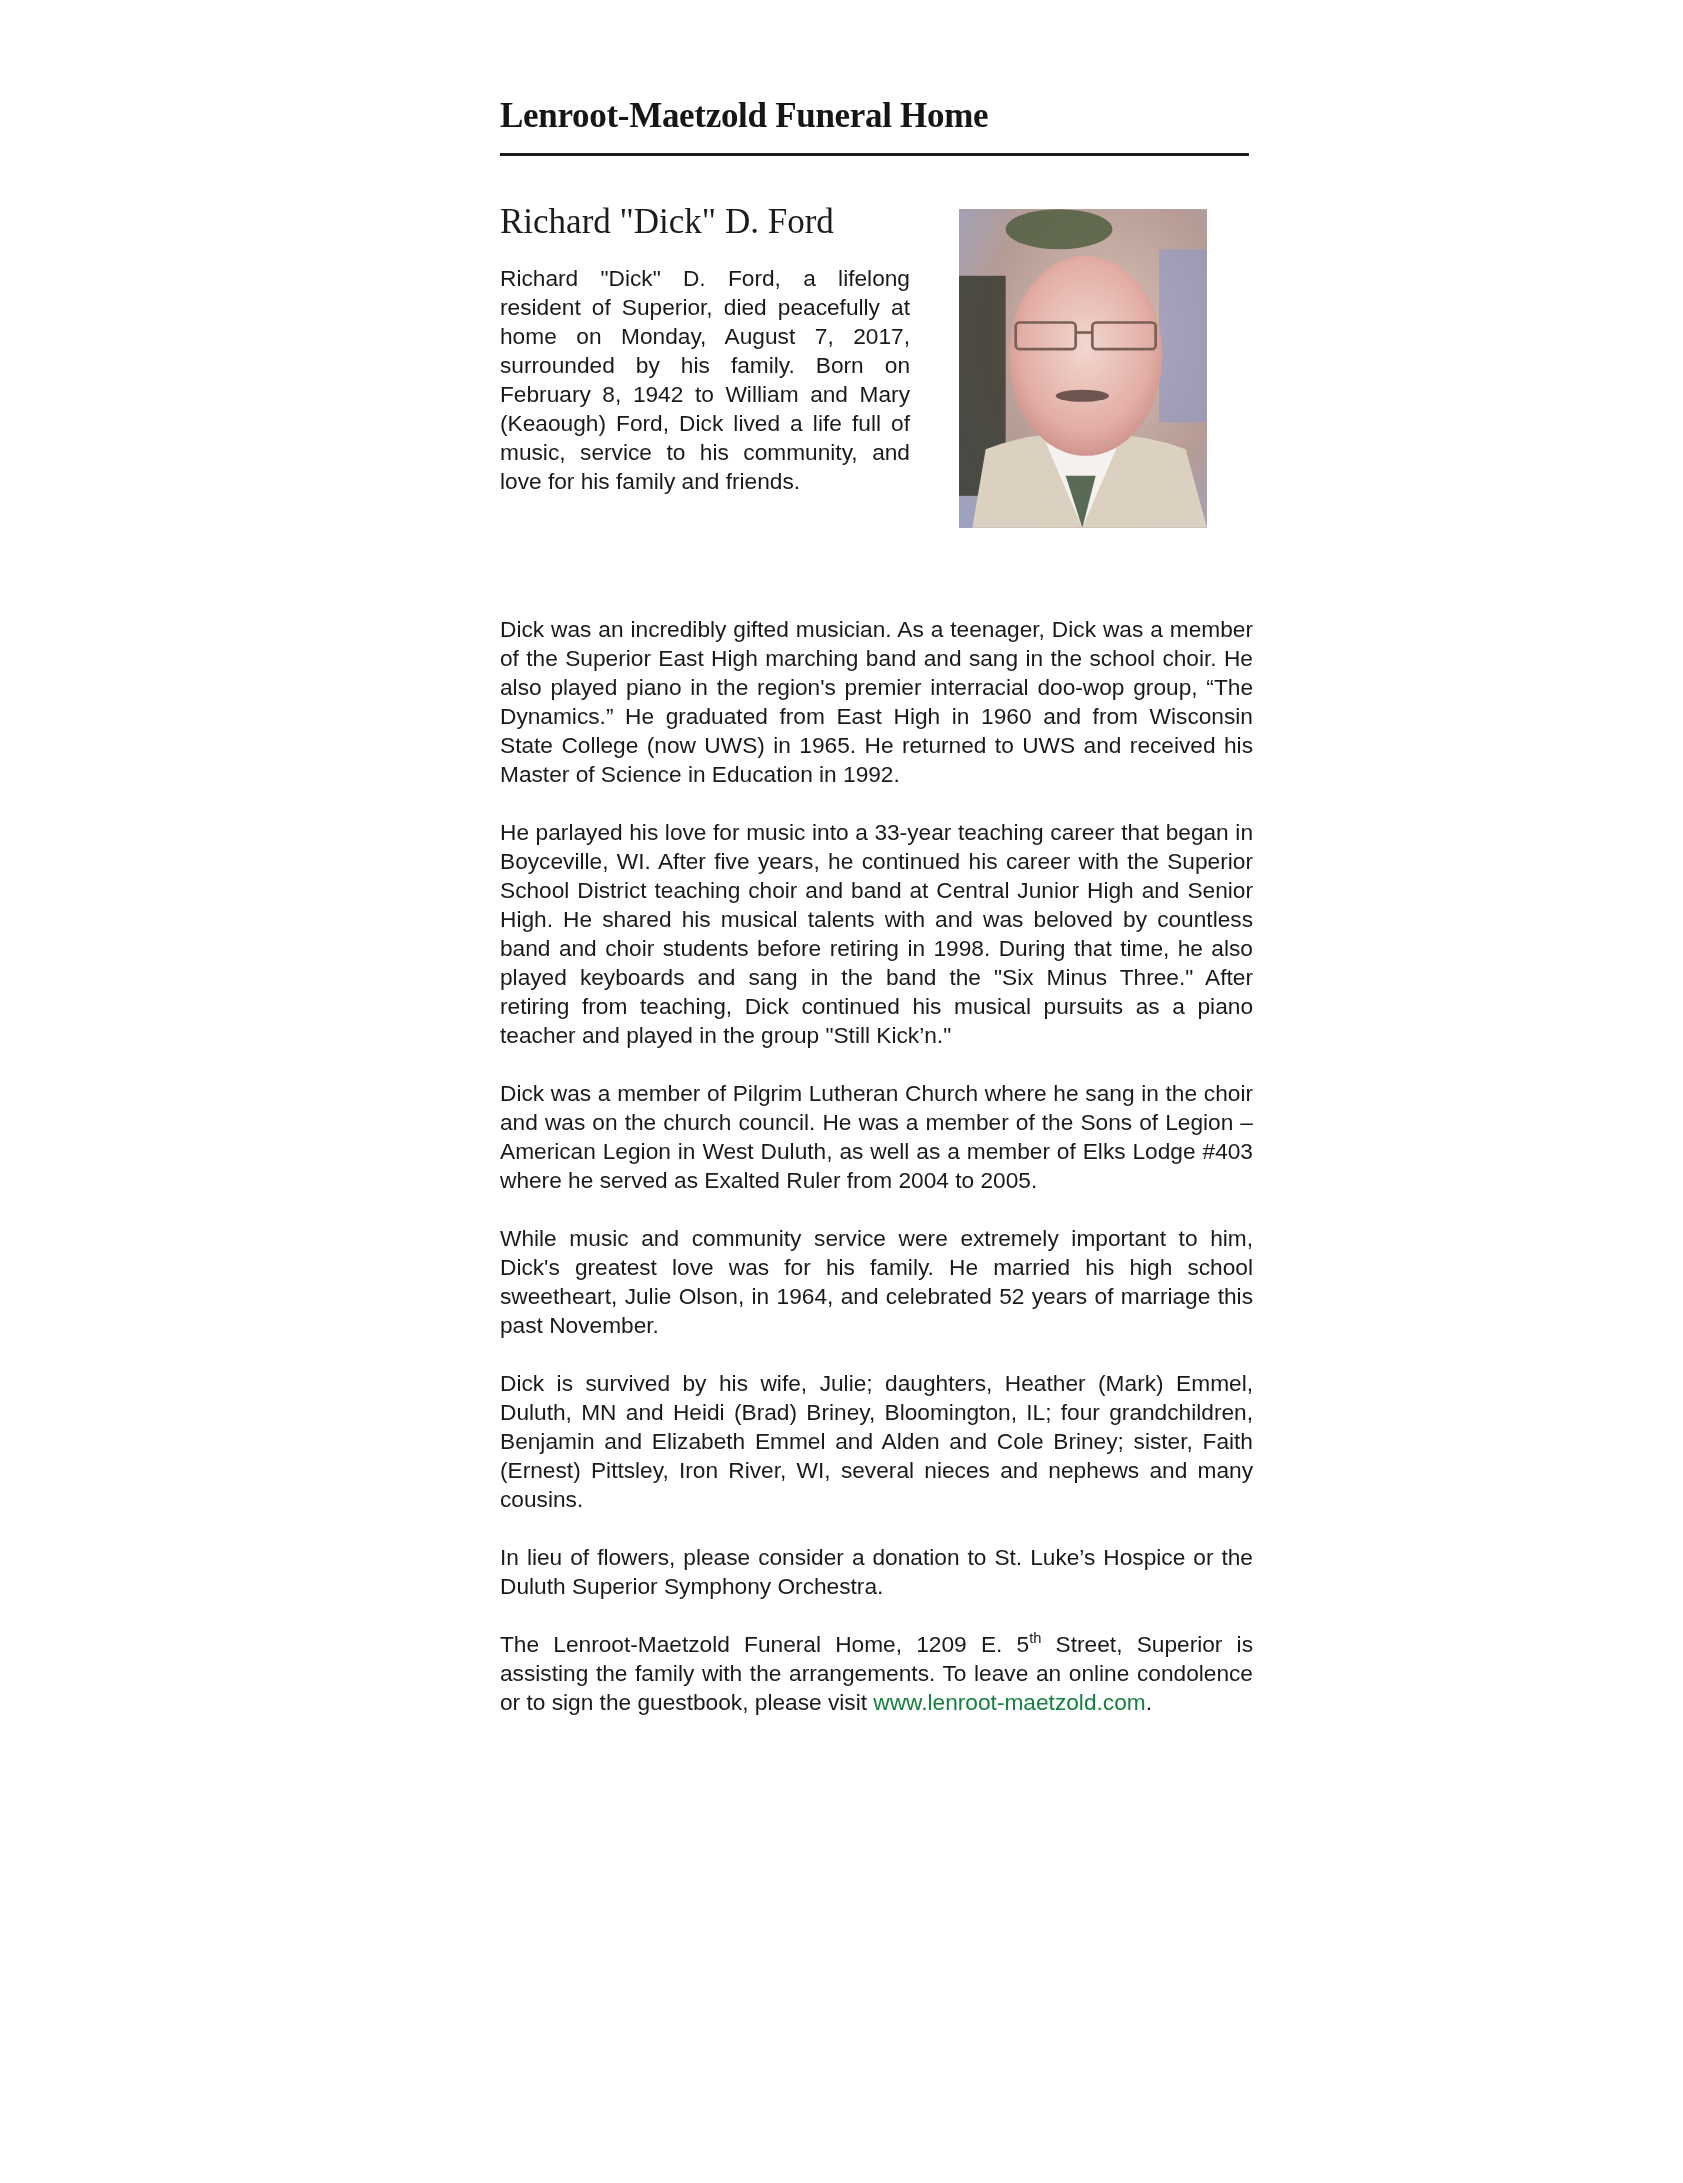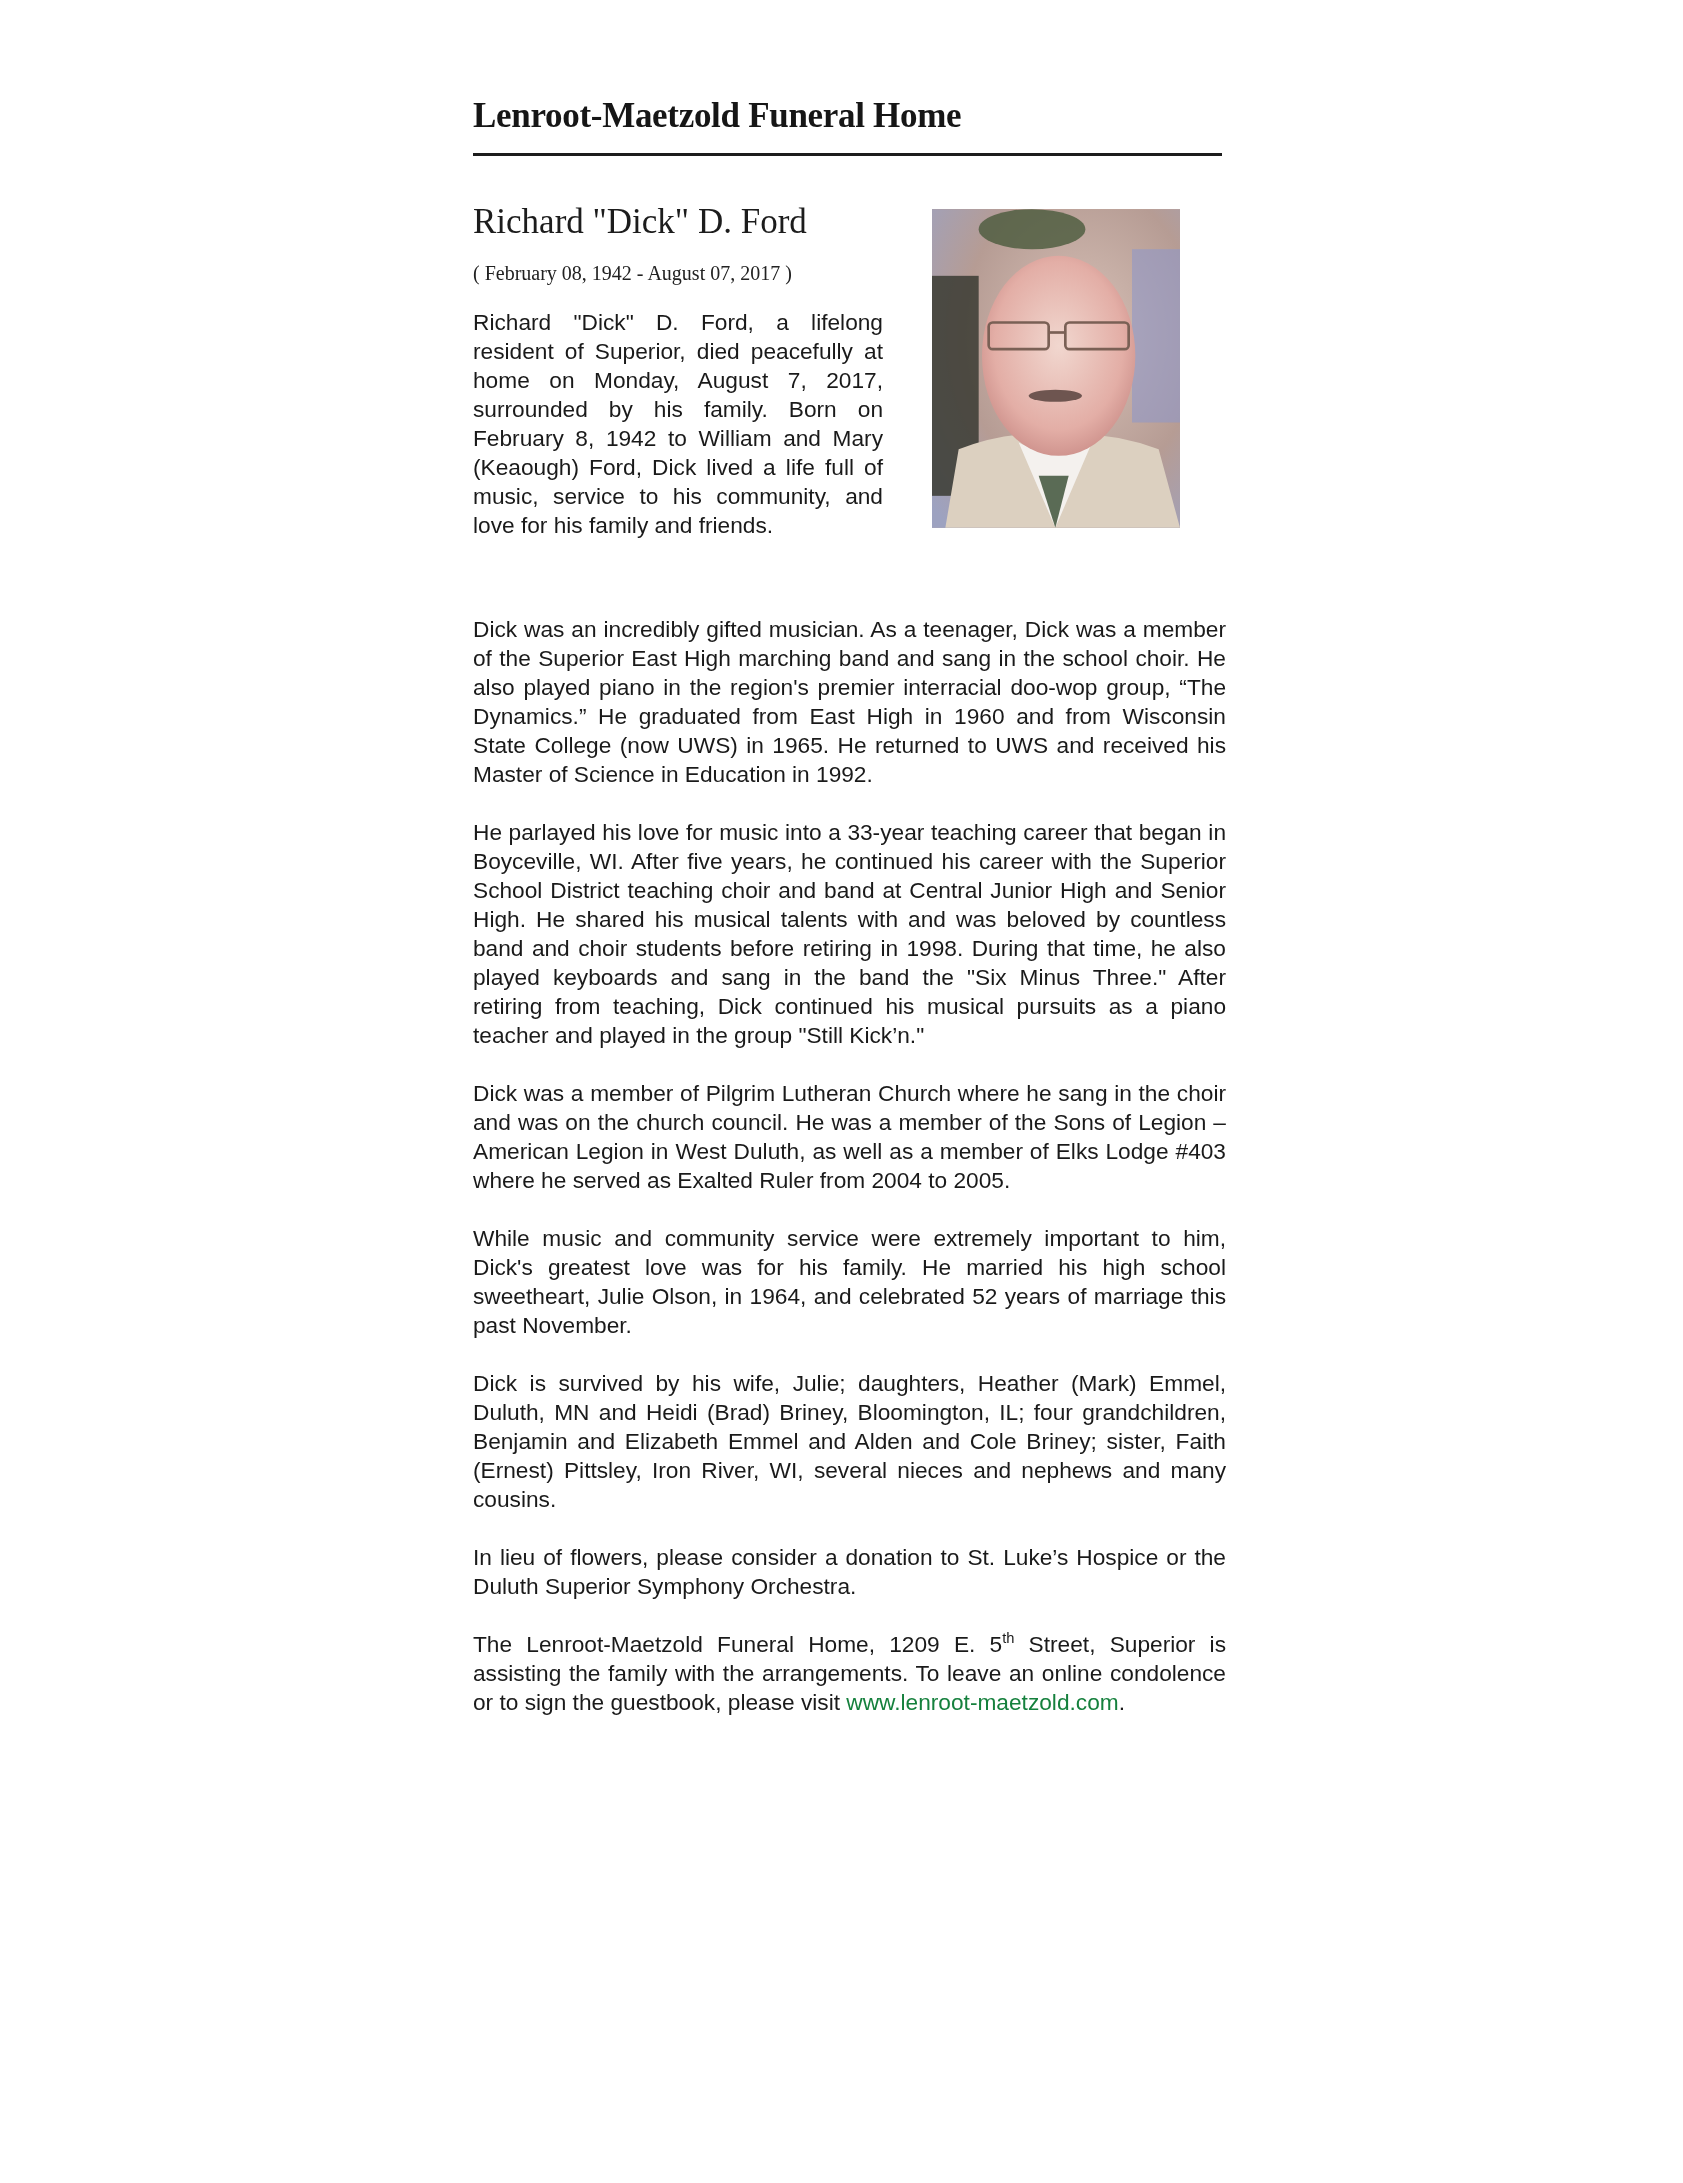--- a/index.html
+++ b/index.html
@@ -9,21 +9,21 @@
     }
     body {
       width: 1683px;
       height: 2183px;
       position: relative;
       overflow: hidden;
       color: #1a1a1a;
     }
     .page {
       position: absolute;
-      left: 473px;
+      left: 500px;
       top: 87px;
       width: 753px;
     }
     .home-title {
       font-family: "Liberation Serif", serif;
       font-weight: bold;
       font-size: 35px;
       letter-spacing: -0.3px;
       margin: 8px 0 0 0;
       line-height: 1.2;
@@ -90,21 +90,20 @@
   </style>
 </head>
 <body>
 
 <div class="page">
   <h1 class="home-title">Lenroot-Maetzold Funeral Home</h1>
   <div class="rule"></div>
 
   <div class="header-row">
     <h2 class="deceased-name">Richard "Dick" D. Ford</h2>
-    <div class="dates">( February 08, 1942 - August 07, 2017 )</div>
     <p class="intro">Richard "Dick" D. Ford, a lifelong resident of Superior, died peacefully at home on Monday, August 7, 2017, surrounded by his family. Born on February 8, 1942 to William and Mary (Keaough) Ford, Dick lived a life full of music, service to his community, and love for his family and friends.</p>
 
     <div class="photo" title="Portrait of Richard &quot;Dick&quot; D. Ford">
       <svg width="248" height="319" viewBox="0 0 372 478">
         <defs>
           <radialGradient id="bg" cx="0.6" cy="0.4" r="0.8">
             <stop offset="0" stop-color="#d8c2b8"></stop>
             <stop offset="0.6" stop-color="#b69c94"></stop>
             <stop offset="1" stop-color="#9da2c0"></stop>
           </radialGradient>

